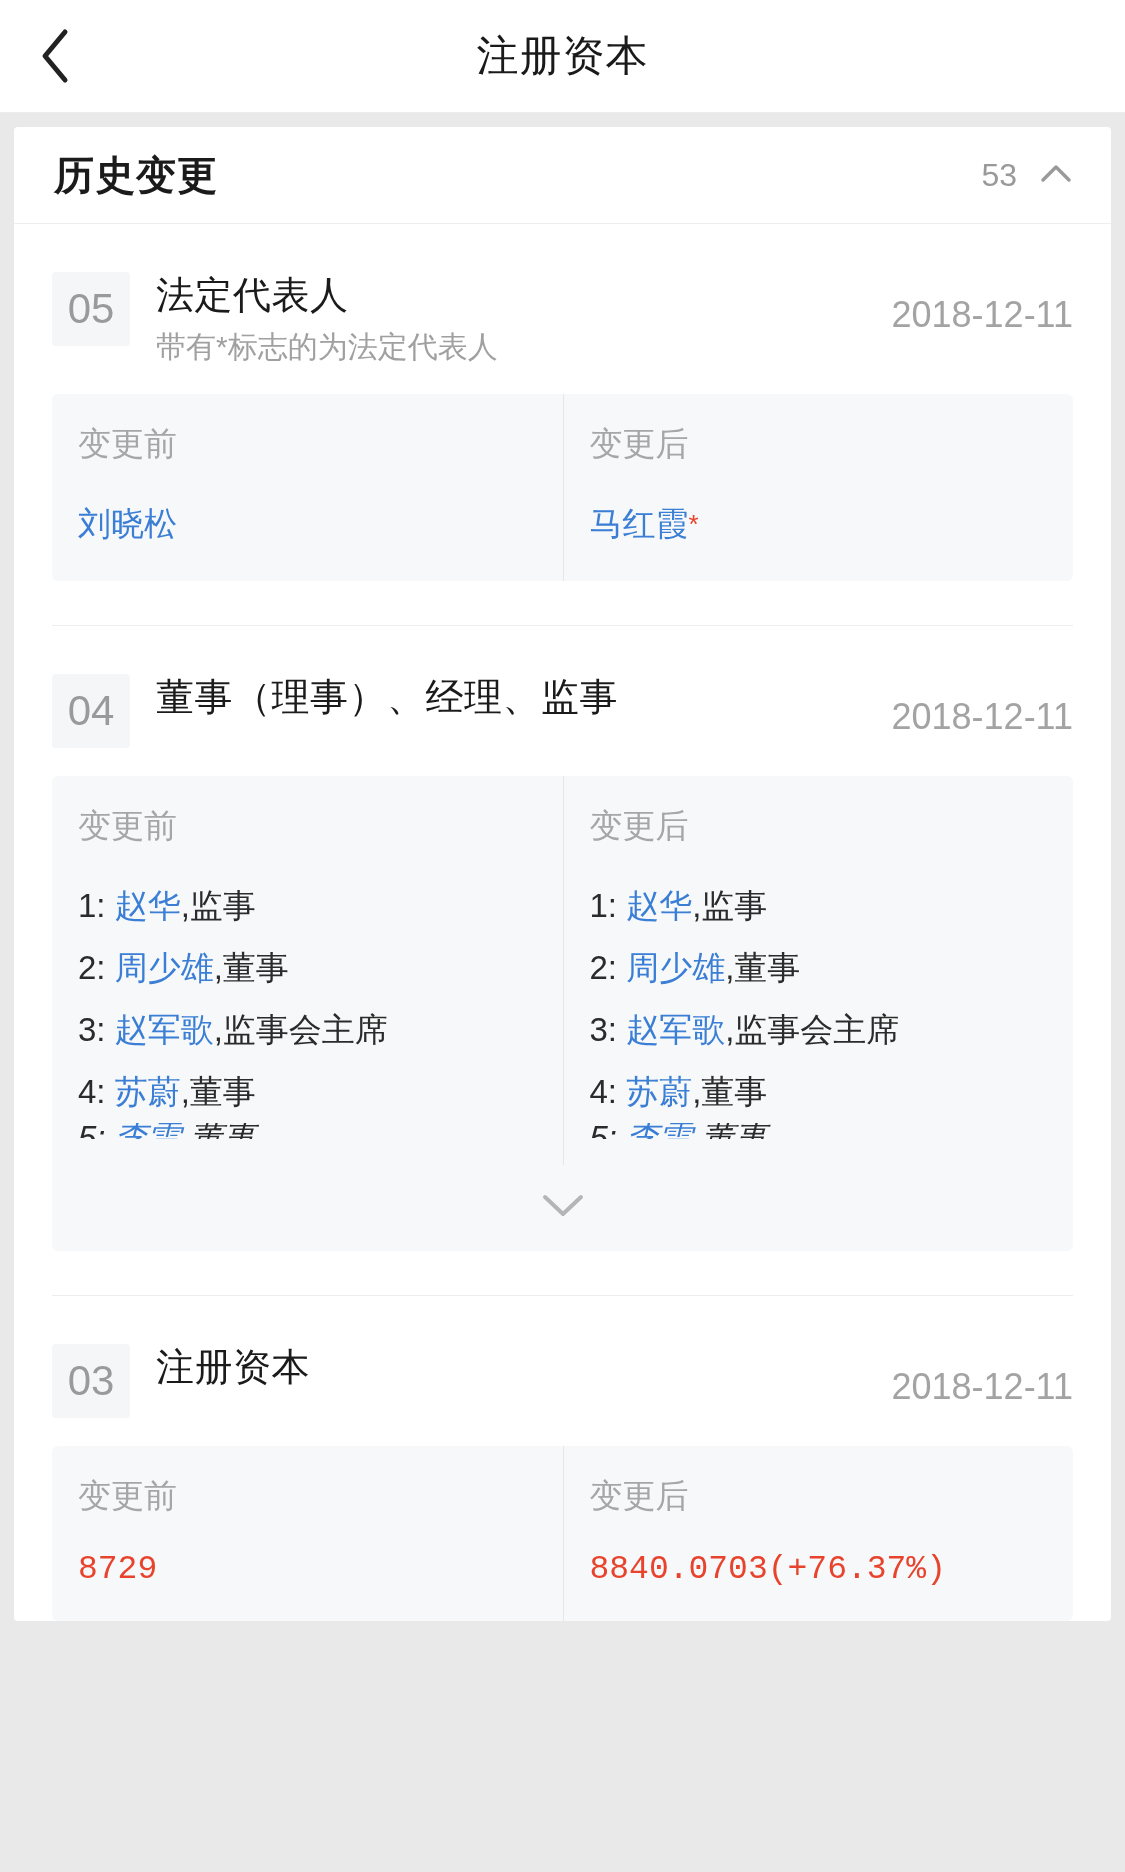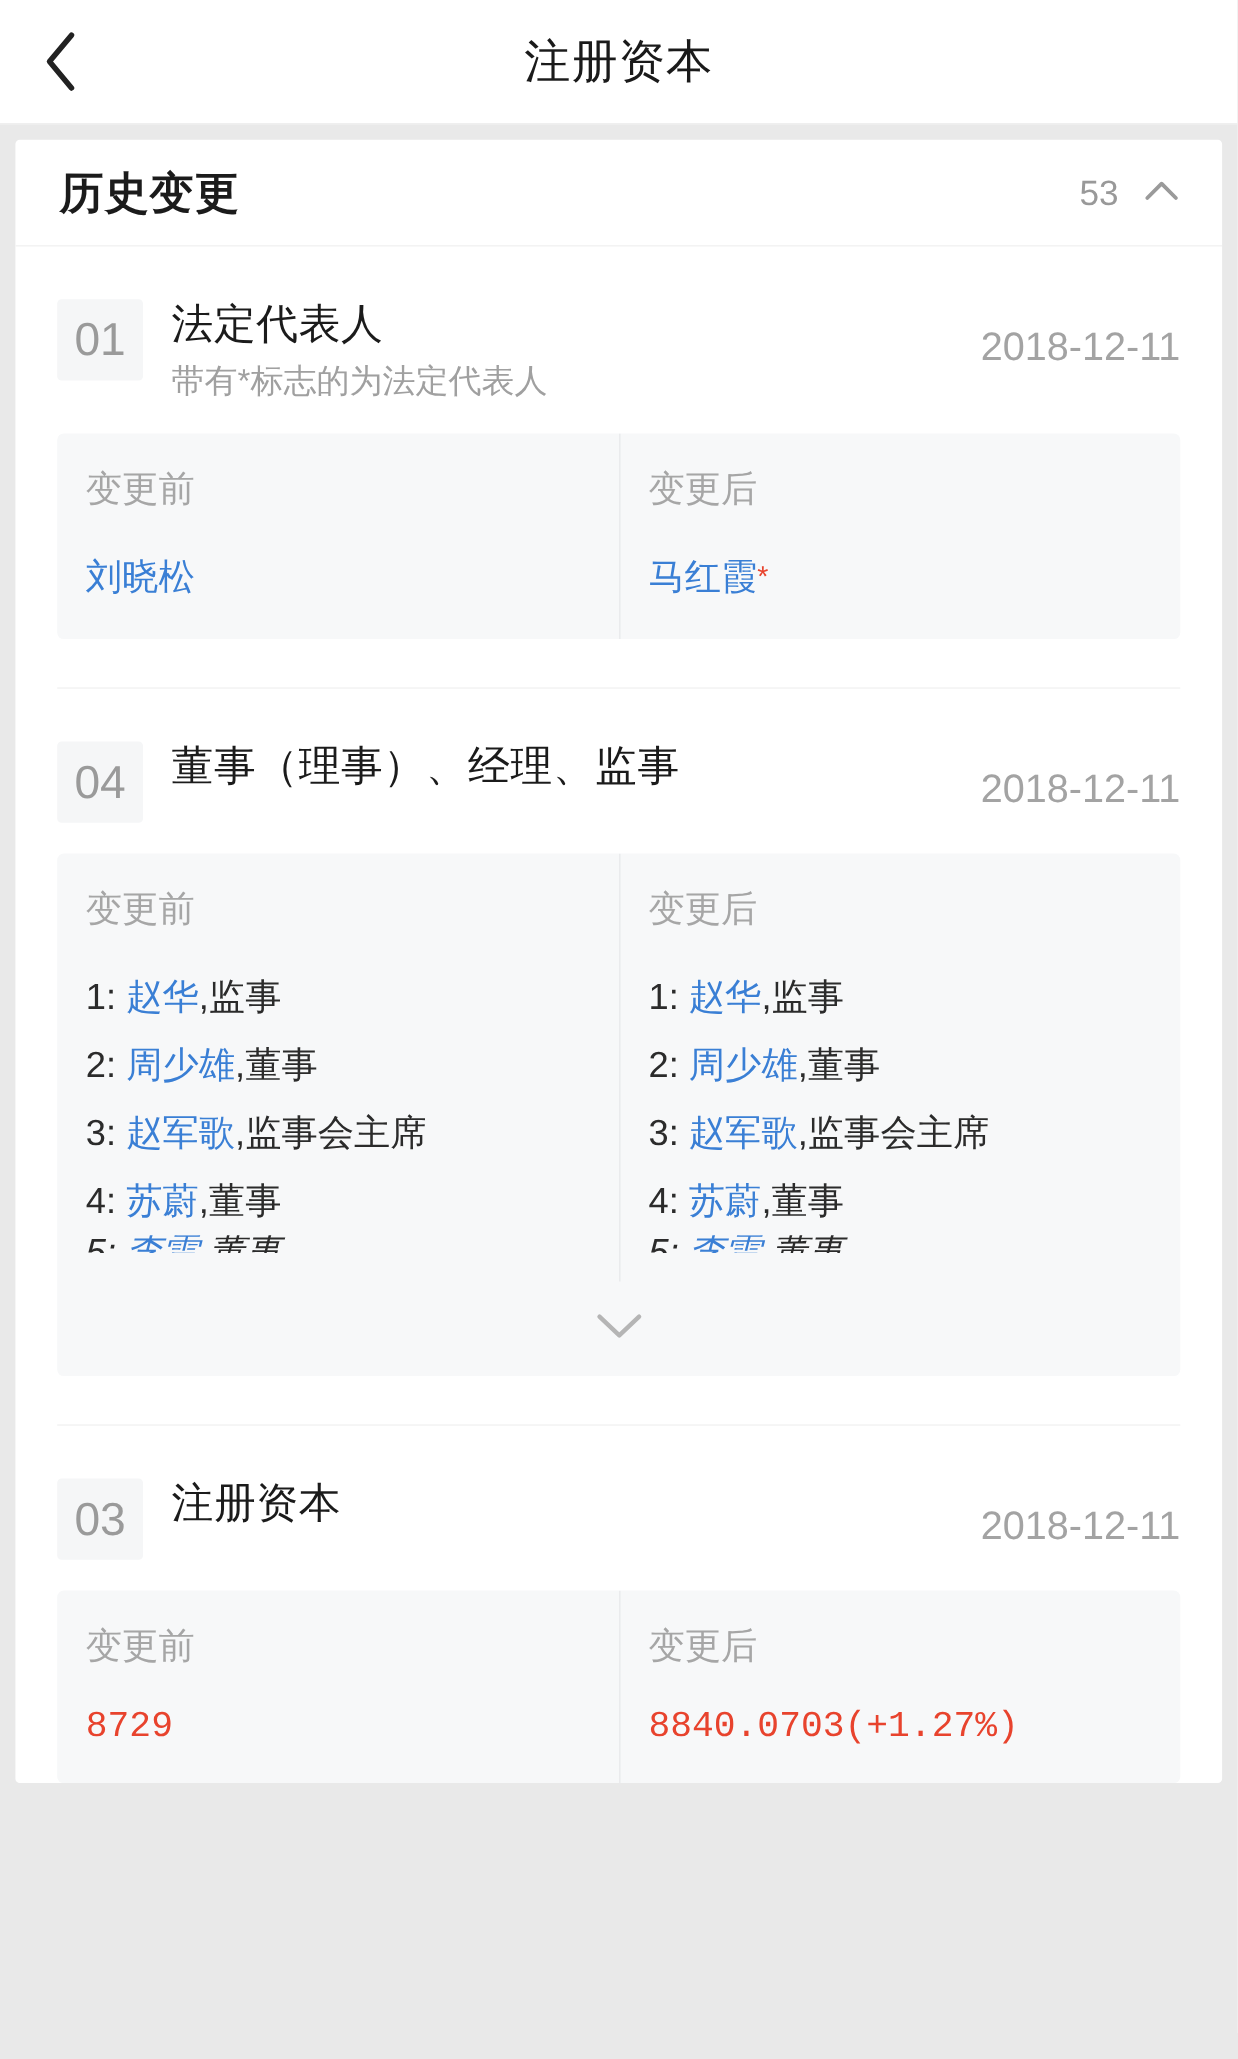--- a/index.html
+++ b/index.html
@@ -241,21 +241,21 @@
           <span class="chev">
             <svg width="34" height="34" viewBox="0 0 34 34">
               <polyline points="4,22 17,9 30,22" fill="none" stroke="#9a9a9a" stroke-width="3.5" stroke-linecap="round" stroke-linejoin="round"></polyline>
             </svg>
           </span>
         </div>
       </div>
 
       <div class="item">
         <div class="item-head">
-          <div class="idx-box">01</div>
+          <div class="idx-box">05</div>
           <div class="head-texts">
             <div class="item-title">法定代表人</div>
             <div class="item-sub">带有*标志的为法定代表人</div>
           </div>
           <div class="item-date">2018-12-11</div>
         </div>
 
         <div class="compare">
           <div class="compare-grid">
             <div class="col left">
@@ -324,21 +324,21 @@
         </div>
 
         <div class="compare">
           <div class="compare-grid">
             <div class="col left">
               <div class="col-label">变更前</div>
               <div class="val-red">8729</div>
             </div>
             <div class="col right">
               <div class="col-label">变更后</div>
-              <div class="val-red">8840.0703(+1.27%)</div>
+              <div class="val-red">8840.0703(+76.37%)</div>
             </div>
           </div>
         </div>
       </div>
 
     </div>
   </div>
 </div>
 
 </body></html>

